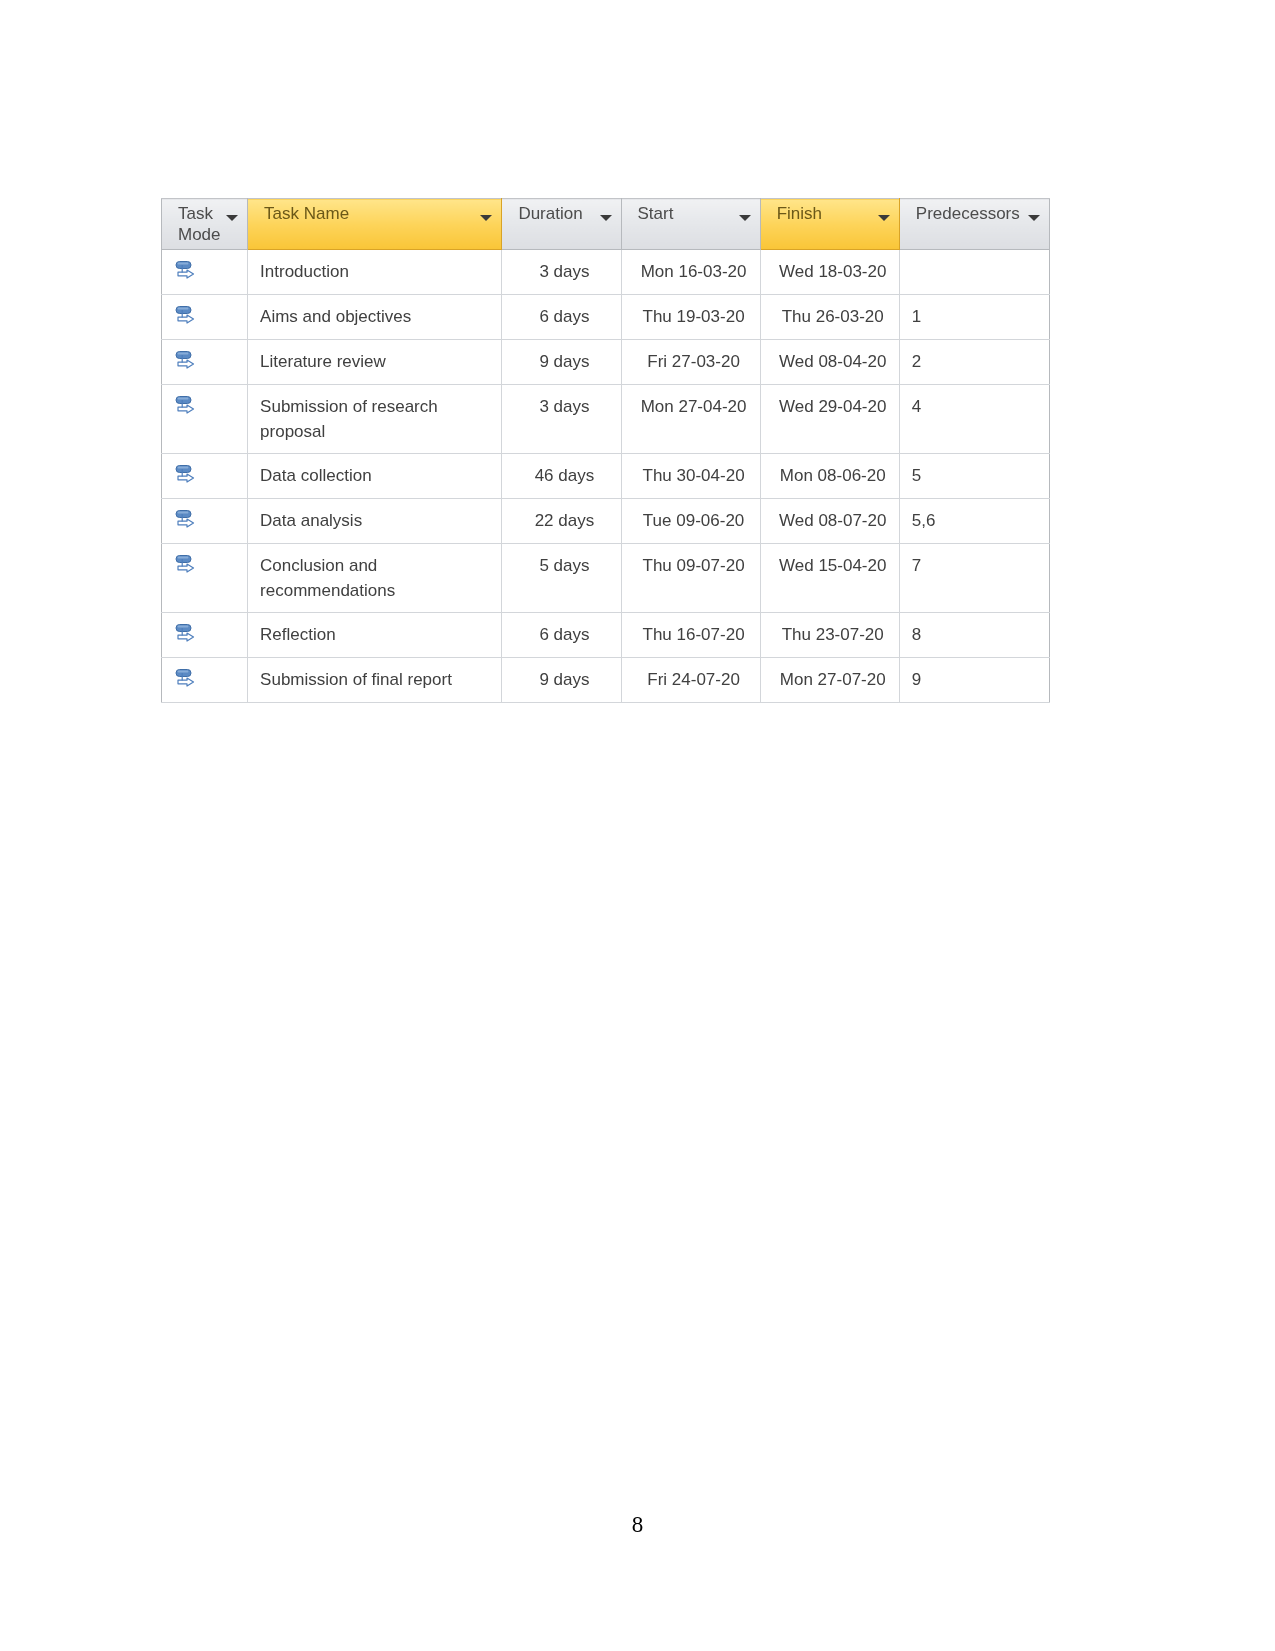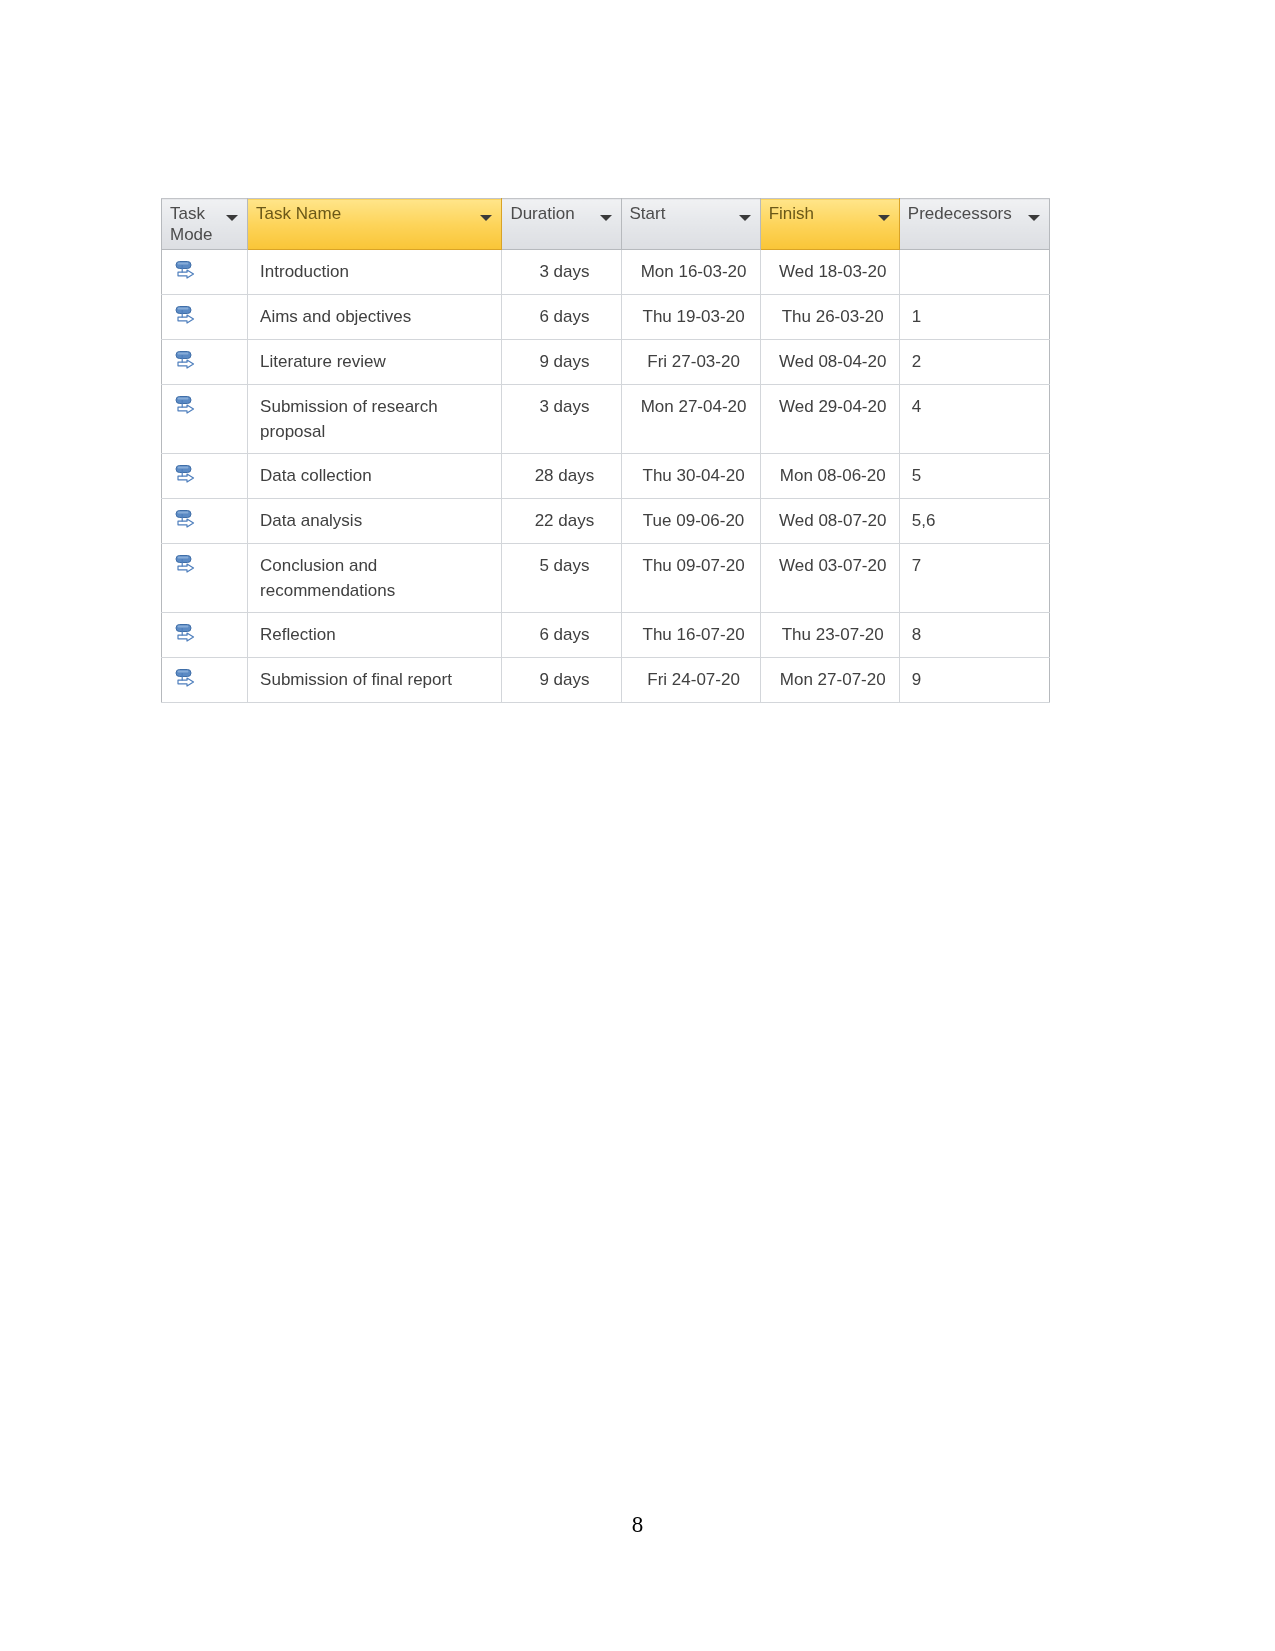--- a/index.html
+++ b/index.html
@@ -26,21 +26,21 @@
     background: #ffffff;
     border-left: 1px solid #b6b9bd;
     border-right: 1px solid #b6b9bd;
   }
 
   
   .project-table thead tr {
     height: 50px;
   }
   .project-table th {
-    padding: 4px 7px 4px 8px;
+    padding: 4px 7px 4px 16px;
     margin: 0;
     text-align: left;
     vertical-align: top;
     font-weight: normal;
     font-size: 17px;
     line-height: 21px;
     color: #4c4c4c;
     background: linear-gradient(to bottom, #f0f1f3 0%, #e6e8eb 45%, #dcdee2 100%);
     border-right: 1px solid #b6b9bd;
     border-top: 1px solid #c2c4c8;
@@ -237,21 +237,21 @@
       <tr>
         <td class="c-mode">
           <span class="taskmode-icon"><svg width="26" height="26" viewBox="0 0 26 26" xmlns="http://www.w3.org/2000/svg">
               <rect x="2" y="2.5" width="15" height="7" rx="3.5" ry="3.5" fill="#5b8ac4" stroke="#3f6ea8" stroke-width="1"></rect>
               <rect x="3.5" y="3.6" width="11" height="2" rx="1" ry="1" fill="#8fb2dc" opacity="0.85"></rect>
               <path d="M4 13.2 L13 13.2 L13 11 L19.5 15 L13 19 L13 16.8 L4 16.8 Z" fill="#ffffff" stroke="#4f7fbd" stroke-width="1.2" stroke-linejoin="round"></path>
               <path d="M8.2 6 L8.2 13.6" stroke="#4f7fbd" stroke-width="1.2" fill="none"></path>
             </svg></span>
         </td>
         <td class="c-name">Data collection</td>
-        <td class="c-dur">28 days</td>
+        <td class="c-dur">46 days</td>
         <td class="c-start">Thu 30-04-20</td>
         <td class="c-finish">Mon 08-06-20</td>
         <td class="c-pred">5</td>
       </tr>
       <tr>
         <td class="c-mode">
           <span class="taskmode-icon"><svg width="26" height="26" viewBox="0 0 26 26" xmlns="http://www.w3.org/2000/svg">
               <rect x="2" y="2.5" width="15" height="7" rx="3.5" ry="3.5" fill="#5b8ac4" stroke="#3f6ea8" stroke-width="1"></rect>
               <rect x="3.5" y="3.6" width="11" height="2" rx="1" ry="1" fill="#8fb2dc" opacity="0.85"></rect>
               <path d="M4 13.2 L13 13.2 L13 11 L19.5 15 L13 19 L13 16.8 L4 16.8 Z" fill="#ffffff" stroke="#4f7fbd" stroke-width="1.2" stroke-linejoin="round"></path>
@@ -269,21 +269,21 @@
           <span class="taskmode-icon"><svg width="26" height="26" viewBox="0 0 26 26" xmlns="http://www.w3.org/2000/svg">
               <rect x="2" y="2.5" width="15" height="7" rx="3.5" ry="3.5" fill="#5b8ac4" stroke="#3f6ea8" stroke-width="1"></rect>
               <rect x="3.5" y="3.6" width="11" height="2" rx="1" ry="1" fill="#8fb2dc" opacity="0.85"></rect>
               <path d="M4 13.2 L13 13.2 L13 11 L19.5 15 L13 19 L13 16.8 L4 16.8 Z" fill="#ffffff" stroke="#4f7fbd" stroke-width="1.2" stroke-linejoin="round"></path>
               <path d="M8.2 6 L8.2 13.6" stroke="#4f7fbd" stroke-width="1.2" fill="none"></path>
             </svg></span>
         </td>
         <td class="c-name">Conclusion and recommendations</td>
         <td class="c-dur">5 days</td>
         <td class="c-start">Thu 09-07-20</td>
-        <td class="c-finish">Wed 03-07-20</td>
+        <td class="c-finish">Wed 15-04-20</td>
         <td class="c-pred">7</td>
       </tr>
       <tr>
         <td class="c-mode">
           <span class="taskmode-icon"><svg width="26" height="26" viewBox="0 0 26 26" xmlns="http://www.w3.org/2000/svg">
               <rect x="2" y="2.5" width="15" height="7" rx="3.5" ry="3.5" fill="#5b8ac4" stroke="#3f6ea8" stroke-width="1"></rect>
               <rect x="3.5" y="3.6" width="11" height="2" rx="1" ry="1" fill="#8fb2dc" opacity="0.85"></rect>
               <path d="M4 13.2 L13 13.2 L13 11 L19.5 15 L13 19 L13 16.8 L4 16.8 Z" fill="#ffffff" stroke="#4f7fbd" stroke-width="1.2" stroke-linejoin="round"></path>
               <path d="M8.2 6 L8.2 13.6" stroke="#4f7fbd" stroke-width="1.2" fill="none"></path>
             </svg></span>

